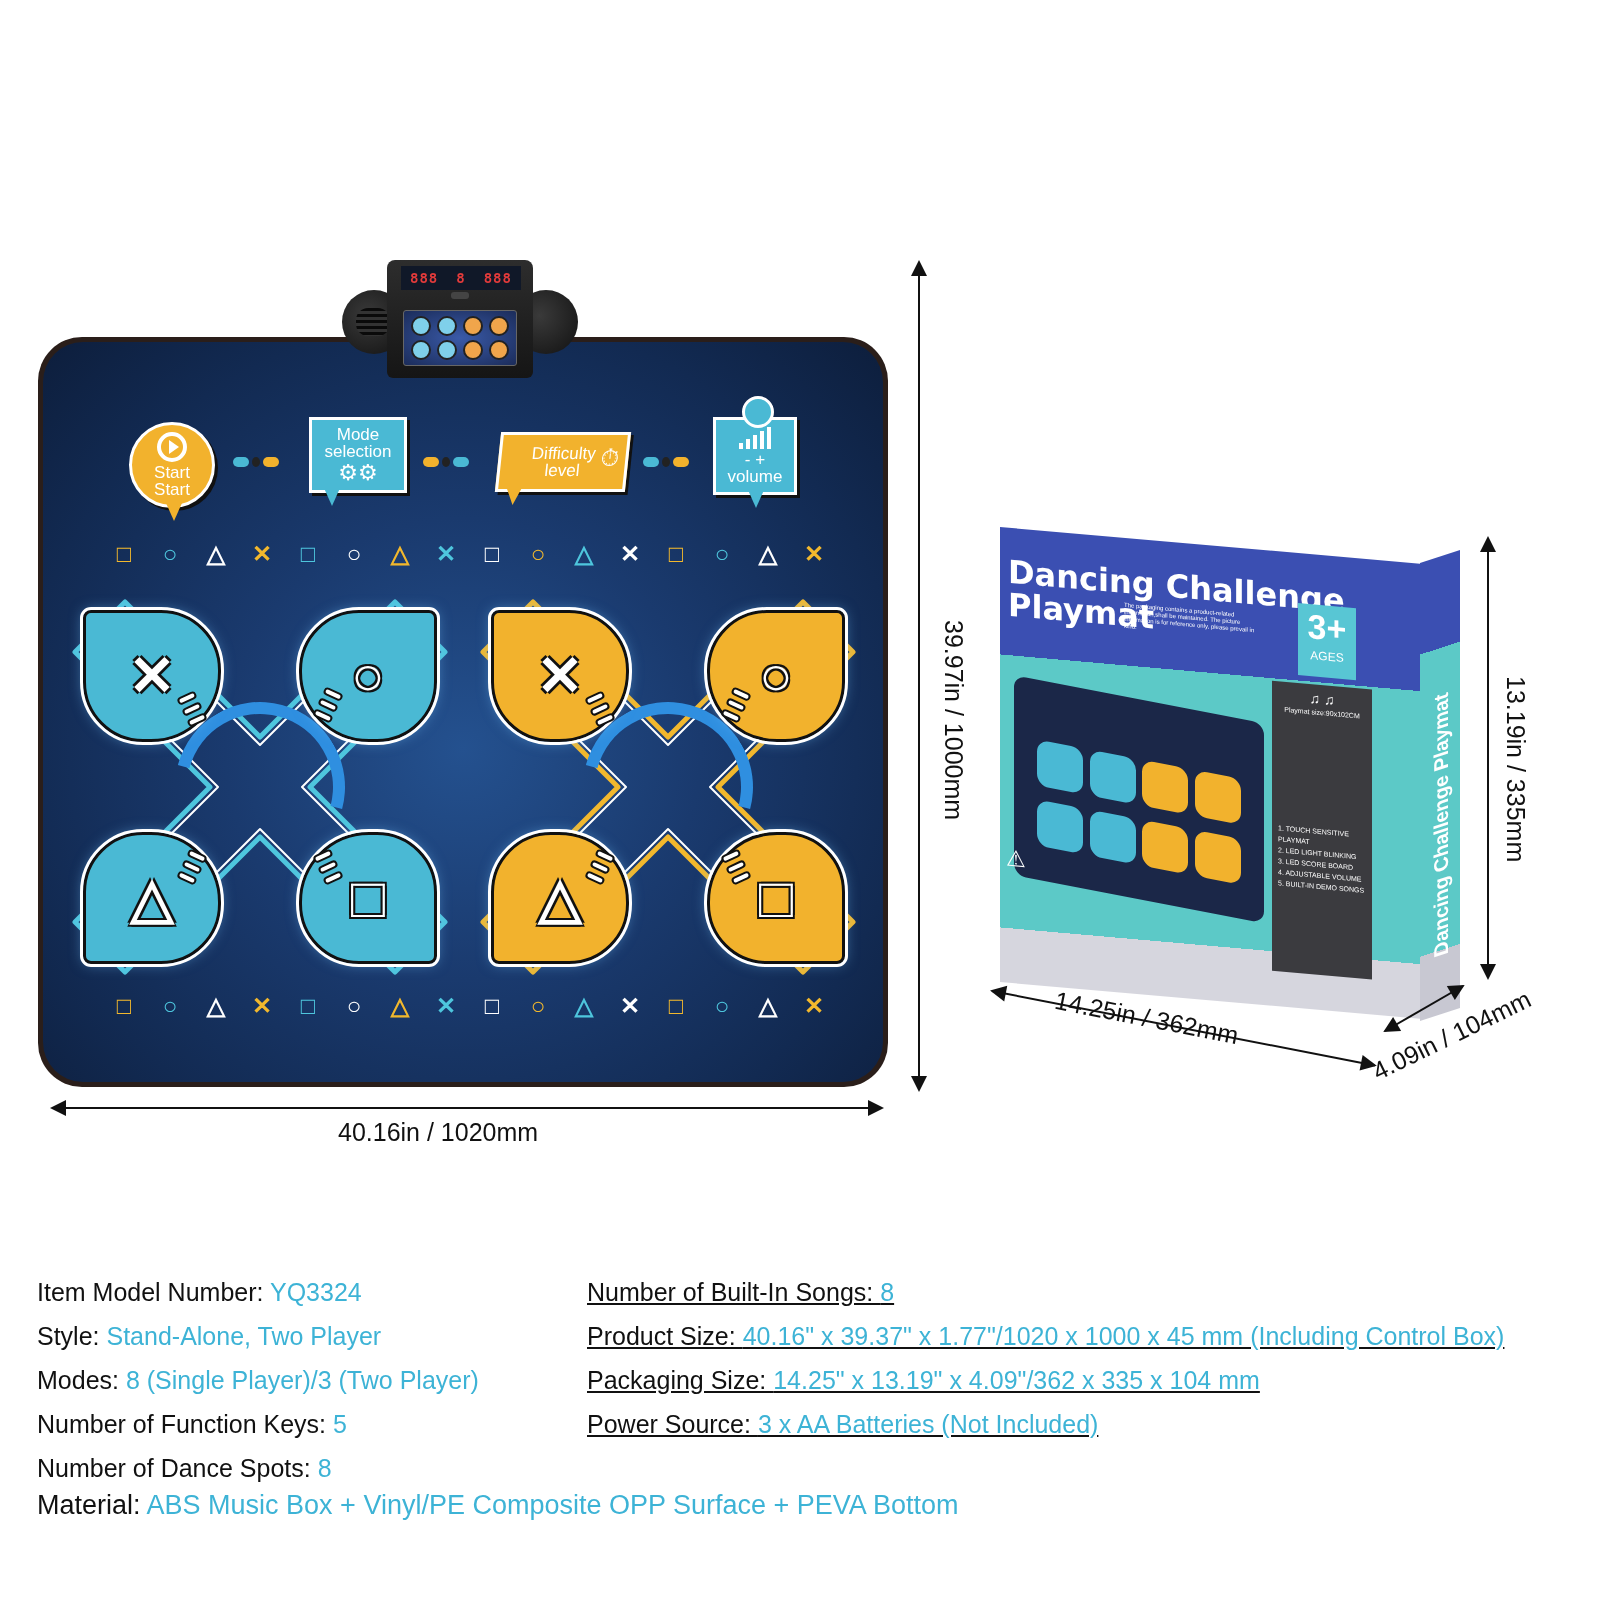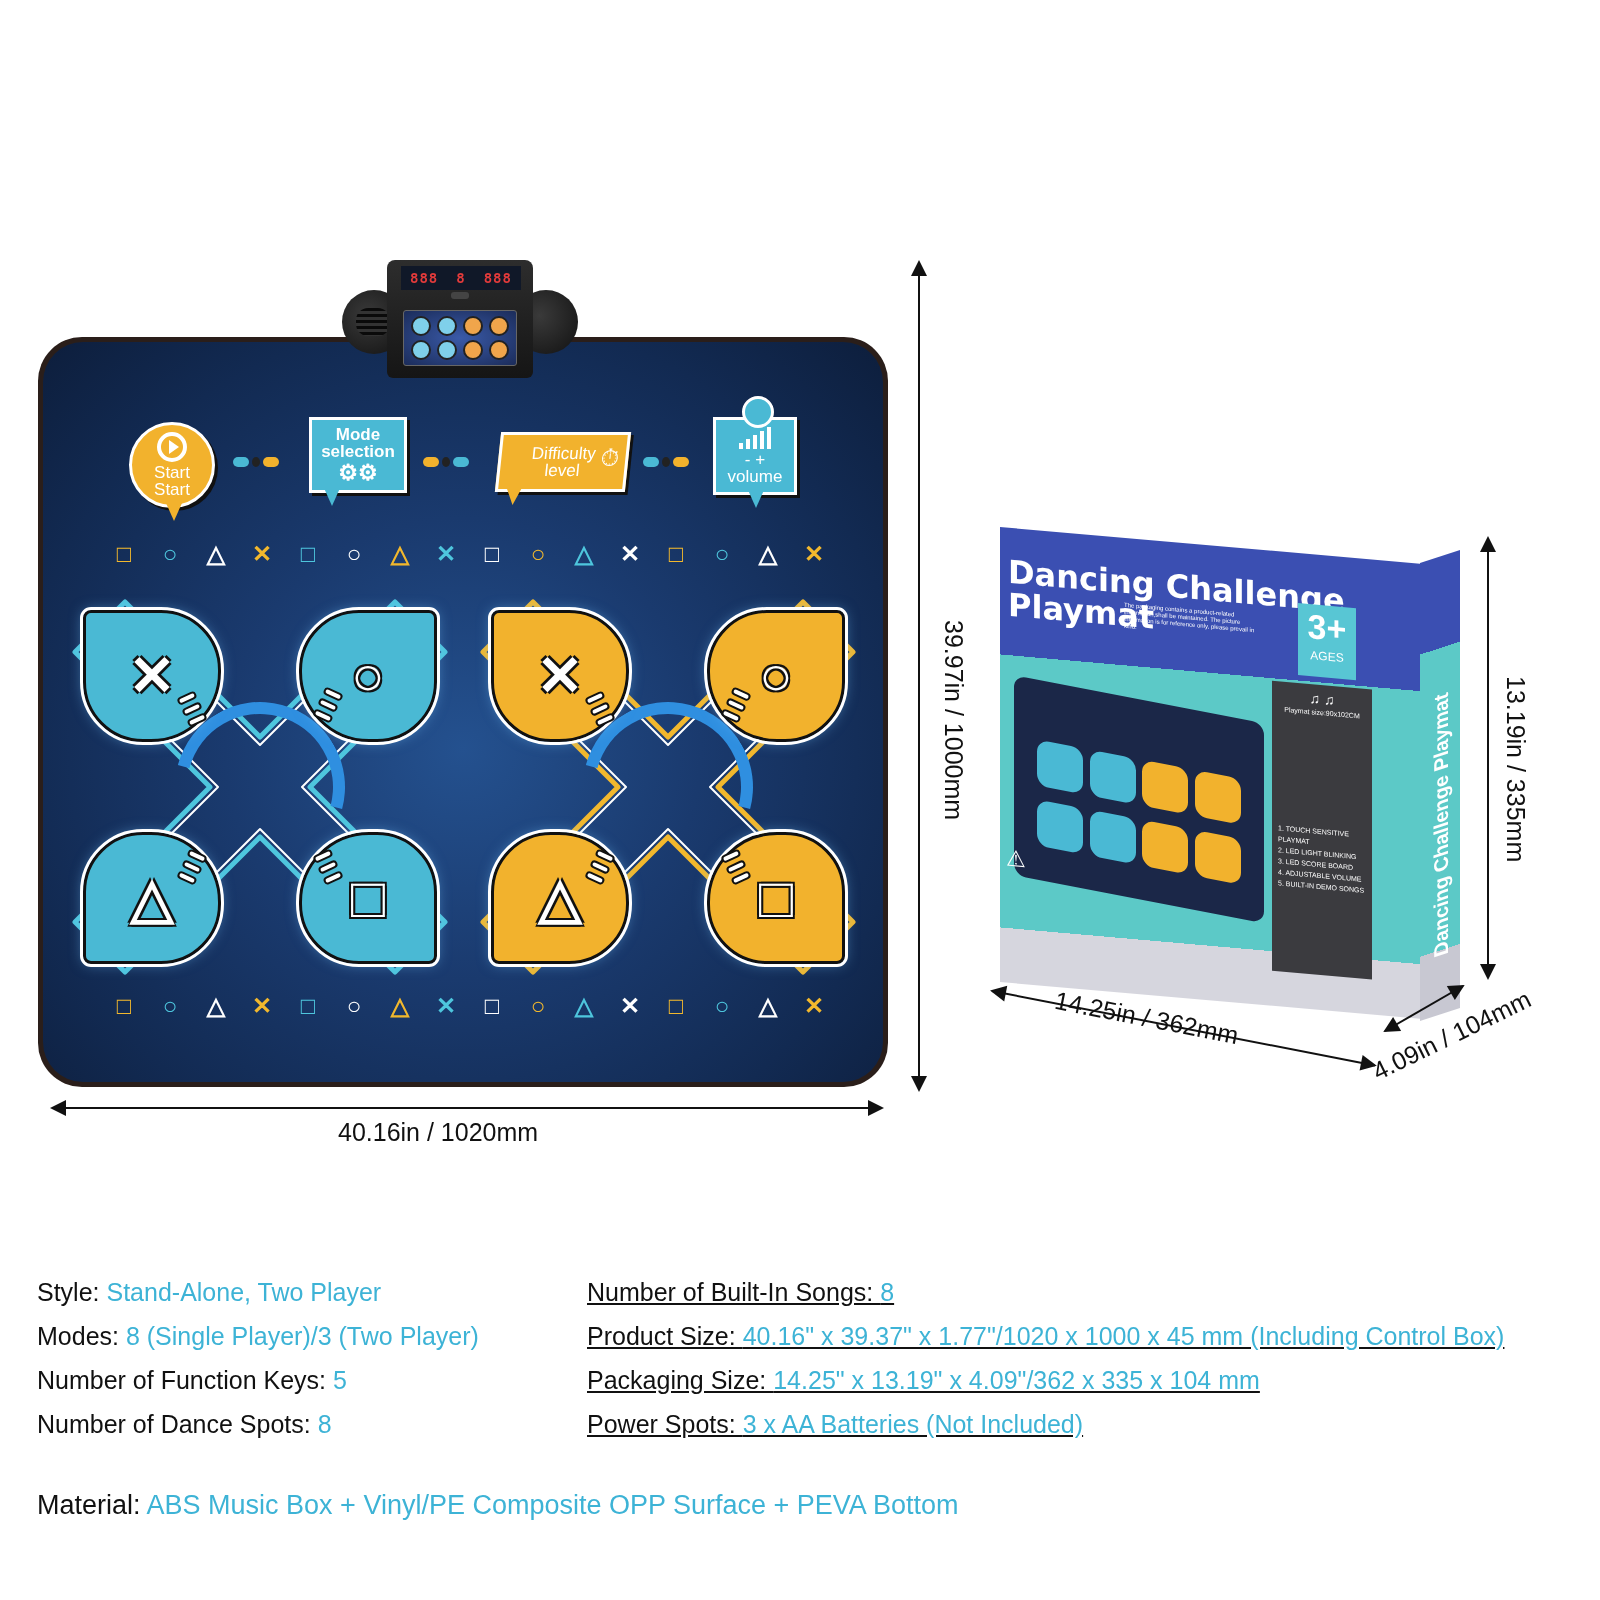--- a/index.html
+++ b/index.html
@@ -51,21 +51,21 @@
   .pbtn.orange { background: #f0a54b; }
 
   
   .bubble-row { position: absolute; left: 80px; top: 75px; width: 700px; height: 100px; }
   .bubble {
     position: absolute; display: flex; flex-direction: column; align-items: center; justify-content: center;
     color: #fff; font-size: 17px; line-height: 17px; text-align: center;
     border: 3px solid #fff; box-shadow: 3px 3px 0 #111;
   }
   .bubble.start { left: 6px; top: 5px; width: 86px; height: 86px; border-radius: 50%; background: #f2b22d; }
-  .bubble.mode { left: 186px; top: 0; width: 98px; height: 76px; background: #4ab9d4; font-weight: bold; }
+  .bubble.mode { left: 186px; top: 0; width: 98px; height: 76px; background: #4ab9d4; }
   .bubble.diff { left: 375px; top: 15px; width: 130px; height: 60px; background: #f2b22d; transform: skewX(-6deg); }
   .bubble.vol { left: 590px; top: 0; width: 84px; height: 78px; background: #4ab9d4; }
   .bubble .tail { position: absolute; bottom: -16px; width: 0; height: 0; border-left: 8px solid transparent; border-right: 8px solid transparent; }
   .bubble.start .tail { left: 34px; border-top: 18px solid #f2b22d; }
   .bubble.mode .tail { left: 12px; border-top: 18px solid #4ab9d4; }
   .bubble.diff .tail { left: 8px; border-top: 18px solid #f2b22d; }
   .bubble.vol .tail { left: 32px; border-top: 18px solid #4ab9d4; }
   .play-circle { width: 30px; height: 30px; border-radius: 50%; border: 4px solid #fff; display:flex; align-items:center; justify-content:center; margin-bottom: 2px; }
   .play-circle::after { content: ""; border-left: 10px solid #fff; border-top: 7px solid transparent; border-bottom: 7px solid transparent; margin-left: 3px; }
   .gears { font-size: 22px; line-height: 22px; margin-top: 2px; }
@@ -421,28 +421,29 @@
 </div>
 <div class="dim-label" style="left:1530px;top:676px;transform:rotate(90deg);transform-origin:left top">13.19in / 335mm</div>
 
 <div class="dim-line-h" style="left:1385px;top:1030px;width:90px;transform:rotate(-30deg);transform-origin:left center">
   <div class="arrow-l"></div>
   <div class="arrow-r"></div>
 </div>
 <div class="dim-label" style="left:1368px;top:1060px;transform:rotate(-26deg);transform-origin:left top">4.09in / 104mm</div>
 
 <div class="specs left">
+  <div class="spec-row"><span class="spec-label">Item Model Number: </span><span class="spec-value">YQ3324</span></div>
   <div class="spec-row"><span class="spec-label">Style: </span><span class="spec-value">Stand-Alone, Two Player</span></div>
   <div class="spec-row"><span class="spec-label">Modes: </span><span class="spec-value">8 (Single Player)/3 (Two Player)</span></div>
   <div class="spec-row"><span class="spec-label">Number of Function Keys: </span><span class="spec-value">5</span></div>
   <div class="spec-row"><span class="spec-label">Number of Dance Spots: </span><span class="spec-value">8</span></div>
 </div>
 
 <div class="specs right">
   <div class="spec-row"><span class="spec-label">Number of Built-In Songs: </span><span class="spec-value">8</span></div>
   <div class="spec-row"><span class="spec-label">Product Size: </span><span class="spec-value">40.16" x 39.37" x 1.77"/1020 x 1000 x 45 mm (Including Control Box)</span></div>
   <div class="spec-row"><span class="spec-label">Packaging Size: </span><span class="spec-value">14.25" x 13.19" x 4.09"/362 x 335 x 104 mm</span></div>
-  <div class="spec-row"><span class="spec-label">Power Spots: </span><span class="spec-value">3 x AA Batteries (Not Included)</span></div>
+  <div class="spec-row"><span class="spec-label">Power Source: </span><span class="spec-value">3 x AA Batteries (Not Included)</span></div>
 </div>
 
 <div class="material">
   <span class="spec-label">Material: </span><span class="spec-value">ABS Music Box + Vinyl/PE Composite OPP Surface + PEVA Bottom</span>
 </div>
 
 </body></html>

